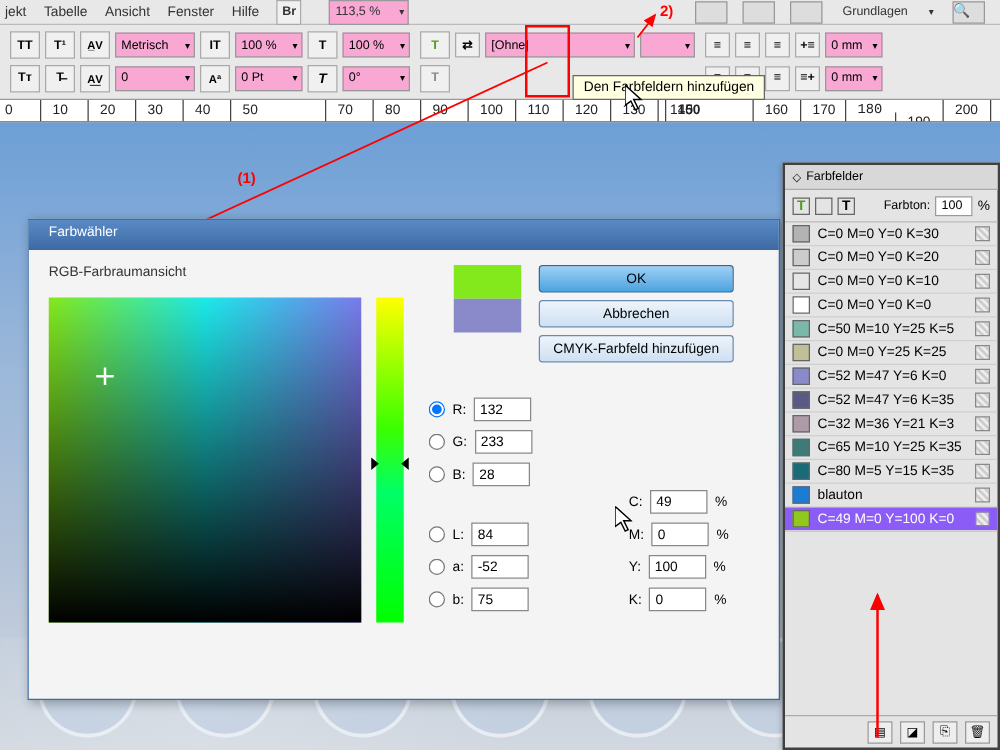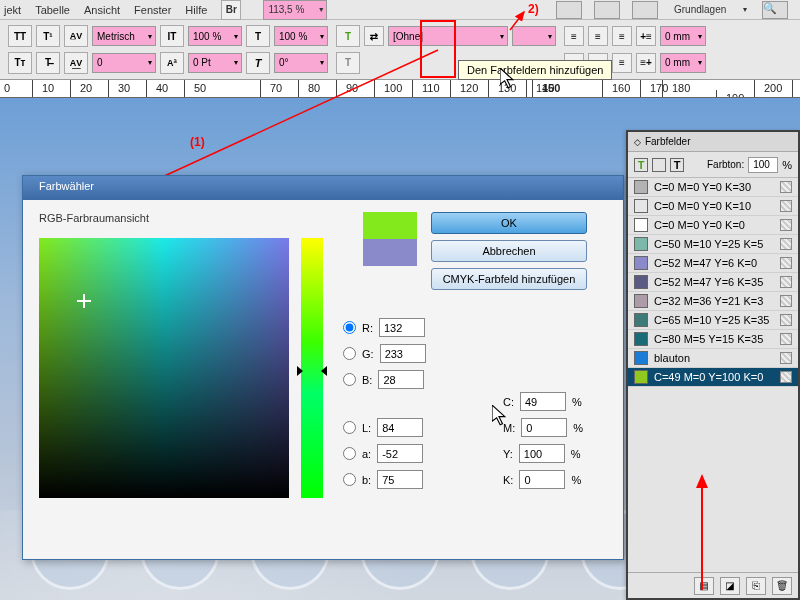--- a/index.html
+++ b/index.html
@@ -43,21 +43,21 @@
 .dlg-btn{position:absolute;width:156px;height:22px;border:1px solid #6a8ab0;background:linear-gradient(180deg,#eef4fb,#cde0f2);border-radius:3px;font-size:11px;display:flex;align-items:center;justify-content:center}
 .dlg-btn.primary{background:linear-gradient(180deg,#9ed0f5,#4da3e0);border:1px solid #2c6aa0}
 .num-row{position:absolute;display:flex;align-items:center;gap:6px;font-size:11px}
 .num-row input[type=text]{width:46px;height:19px;border:1px solid #888;padding:0 4px;font-size:11px}
 .panel{position:absolute;right:0;top:130px;width:174px;height:470px;background:#e4e4e4;border:2px solid #404040;box-shadow:-1px 1px 4px rgba(0,0,0,.2)}
 .panel-tab{height:20px;background:#d8d8d8;border-bottom:1px solid #aaa;display:flex;align-items:center;padding:0 6px;font-size:10px}
 .panel-tab::before{content:"◇";margin-right:4px;font-size:9px}
 .panel-head{height:26px;display:flex;align-items:center;padding:0 6px;gap:4px;border-bottom:1px solid #bbb}
 .swatch-list{overflow-y:auto;height:300px}
 .swatch-row{height:19px;display:flex;align-items:center;padding:0 6px;gap:6px;font-size:10px;border-bottom:1px solid #d0d0d0}
-.swatch-row.sel{background:#0c4a6e;color:#fff}
+.swatch-row.sel{background:#8b5cf6;color:#fff}
 .sw{width:14px;height:14px;border:1px solid #666;flex-shrink:0}
 .sw-ic{width:12px;height:12px;border:1px solid #888;margin-left:auto;flex-shrink:0;background:linear-gradient(45deg,#ccc 25%,#eee 25%,#eee 50%,#ccc 50%,#ccc 75%,#eee 75%);background-size:6px 6px}
 .panel-foot{position:absolute;bottom:0;width:100%;height:26px;border-top:1px solid #aaa;display:flex;align-items:center;justify-content:flex-end;gap:6px;padding:0 6px}
 .pf-btn{width:20px;height:18px;border:1px solid #999;background:#eee;display:flex;align-items:center;justify-content:center;font-size:10px}
 .annot{position:absolute;color:red;font-size:12px;font-weight:bold;pointer-events:none}
 svg.arrow{position:absolute;pointer-events:none;overflow:visible}
 .cursor{position:absolute;width:14px;height:18px;pointer-events:none;z-index:10}
 .top-icons{display:flex;gap:12px;margin-left:auto;align-items:center;padding-right:8px}
 .top-icons .ibx{width:26px;height:18px;border:1px solid #999;background:#ddd}
 </style>
@@ -161,21 +161,21 @@
     <div class="tick" style="left: 298px;">80</div>
     <div class="tick" style="left: 336px;">90</div>
     <div class="tick" style="left: 374px;">100</div>
     <div class="tick" style="left: 412px;">110</div>
     <div class="tick" style="left: 450px;">120</div>
     <div class="tick" style="left: 488px;">130</div>
     <div class="tick" style="left: 526px;">140</div>
     <div class="tick" style="left: 532px; font-weight: bold;">150</div>
     <div class="tick" style="left: 602px;">160</div>
     <div class="tick" style="left: 640px;">170</div>
-    <div class="tick" style="left: 662px;">180</div>
+    <div class="tick" style="left: 676px; font-family: Liberation Mono, monospace;">180</div>
     <div class="tick" style="left: 716px; margin-top: 10px;">190</div>
     <div class="tick" style="left: 754px;">200</div>
     <div class="tick" style="left: 792px;">210</div>
   </div>
 
 <div class="canvas">
   <div class="blur-bg"></div>
   <div class="circles">
     <div class="circ"></div>
     <div class="circ"></div>
@@ -291,32 +291,42 @@
     <input type="text" class="tinput" style="width: 30px; height: 16px;" value="100">
     <span>%</span>
   </div>
   <div class="swatch-list">
       <div class="swatch-row">
         <div class="sw" style="background:#b3b3b3"></div>
         <span>C=0 M=0 Y=0 K=30</span>
         <div class="sw-ic"></div>
       </div>
       <div class="swatch-row">
+        <div class="sw" style="background:#cccccc"></div>
+        <span>C=0 M=0 Y=0 K=20</span>
+        <div class="sw-ic"></div>
+      </div>
+      <div class="swatch-row">
         <div class="sw" style="background:#e6e6e6"></div>
         <span>C=0 M=0 Y=0 K=10</span>
         <div class="sw-ic"></div>
       </div>
       <div class="swatch-row">
         <div class="sw" style="background:#ffffff"></div>
         <span>C=0 M=0 Y=0 K=0</span>
         <div class="sw-ic"></div>
       </div>
       <div class="swatch-row">
         <div class="sw" style="background:#7bb8aa"></div>
         <span>C=50 M=10 Y=25 K=5</span>
+        <div class="sw-ic"></div>
+      </div>
+      <div class="swatch-row">
+        <div class="sw" style="background:#bfbf99"></div>
+        <span>C=0 M=0 Y=25 K=25</span>
         <div class="sw-ic"></div>
       </div>
       <div class="swatch-row">
         <div class="sw" style="background:#8a8acb"></div>
         <span>C=52 M=47 Y=6 K=0</span>
         <div class="sw-ic"></div>
       </div>
       <div class="swatch-row">
         <div class="sw" style="background:#5a5a85"></div>
         <span>C=52 M=47 Y=6 K=35</span>

